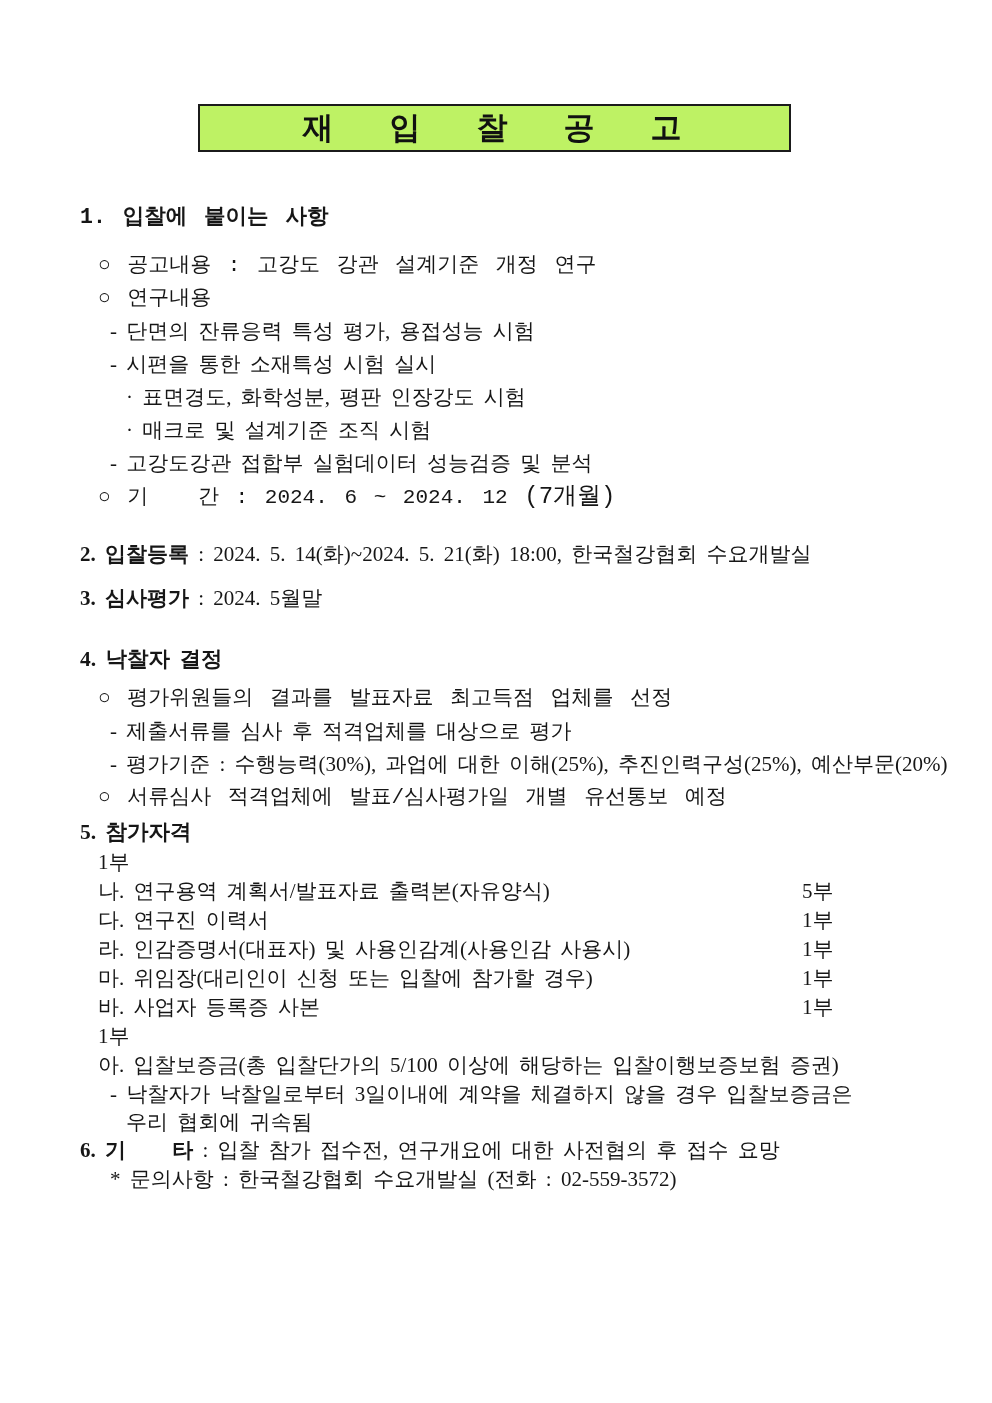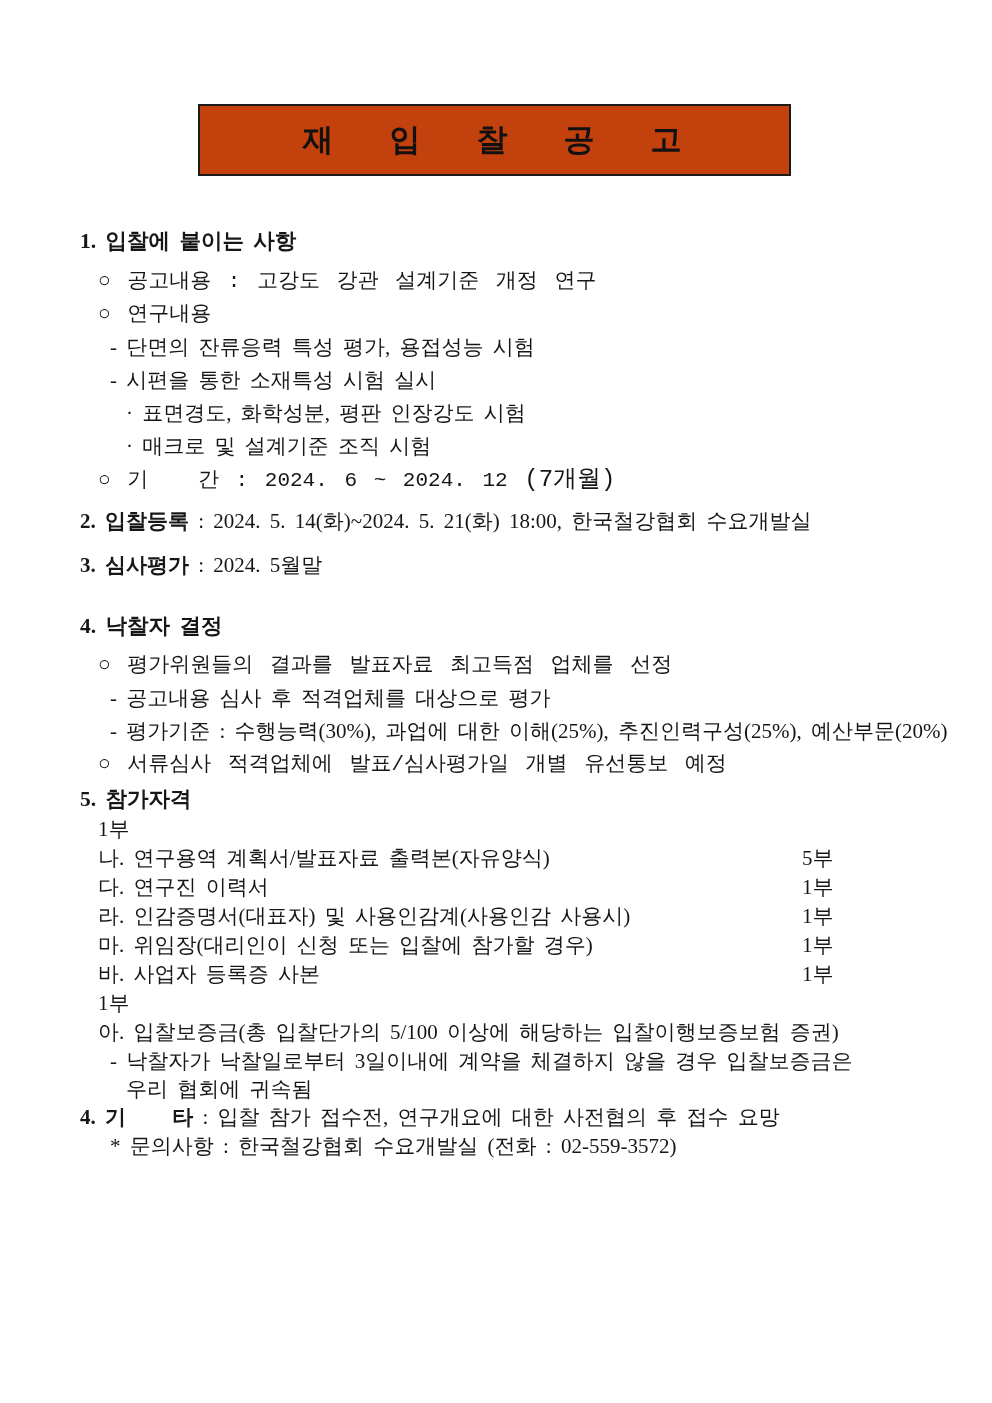--- a/index.html
+++ b/index.html
@@ -8,42 +8,42 @@
     background: #ffffff;
     color: #161616;
     font-family: "Liberation Serif", "DejaVu Serif", serif;
     overflow: hidden;
   }
   .doc { box-sizing: border-box; width: 992px; padding: 0 50px 0 80px; }
 
   .title-box {
     box-sizing: border-box;
     margin: 104px 0 0 118px;
-    width: 593px; height: 72px;
+    width: 593px; height: 48px;
     border: 2px solid #1b1b1b;
-    background: #c2410c;
+    background: #bef264;
     display: flex; align-items: center; justify-content: center;
   }
   .title-text {
     font-size: 31px; font-weight: bold; letter-spacing: 5px;
     white-space: pre; color: #111;
   }
 
   .line { white-space: pre; font-size: 21px; line-height: 33px; word-spacing: 4px; }
   .h    { font-weight: bold; font-size: 21.5px; }
   .b    { font-weight: bold; }
   .small{ font-size: 24px; }
 
   .ind-circle { padding-left: 18px; font-family: Liberation Mono, monospace; }
   .ind-dash   { padding-left: 30px; }
   .ind-dot    { padding-left: 46px; }
 
   .sec1 { margin-top: 49px; }
-  .sec1 .h { margin-bottom: 7px; }
-  .sec2 { margin-top: 8px; }
+  .sec1 .h { margin-bottom: 15px; font-family: Liberation Mono, monospace; }
+  .sec2 { margin-top: 24px; }
   .sec3 { margin-top: 11px; }
   .sec4 { margin-top: 28px; }
   .sec4 .h { margin-bottom: 6px; }
 
   .sec5 { margin-top: 3px; }
   .sec5 .h { line-height: 30px; margin-bottom: 1px; }
   .sec5 .row   { display: flex; padding-left: 18px; line-height: 29px; }
   .sec5 .plain { padding-left: 18px; line-height: 29px; }
   .rlabel { flex: 0 0 704px; }
   .rcount { flex: 0 0 auto; }
@@ -63,51 +63,52 @@
     </div>
 
   <section class="sec1">
     <div class="line h">1. 입찰에 붙이는 사항</div>
     <div class="line ind-circle">○ 공고내용 : 고강도 강관 설계기준 개정 연구</div>
     <div class="line ind-circle">○ 연구내용</div>
     <div class="line ind-dash">- 단면의 잔류응력 특성 평가, 용접성능 시험</div>
     <div class="line ind-dash">- 시편을 통한 소재특성 시험 실시</div>
     <div class="line ind-dot">· 표면경도, 화학성분, 평판 인장강도 시험</div>
     <div class="line ind-dot">· 매크로 및 설계기준 조직 시험</div>
+    <div class="line ind-dash">- 고강도강관 접합부 실험데이터 성능검증 및 분석</div>
     <div class="line ind-circle"><span>○ 기   간 : 2024. 6 ~ 2024. 12</span> <span class="small">(7개월)</span></div>
   </section>
 
   <section class="sec2">
     <div class="line"><span class="b">2. 입찰등록</span><span> : 2024. 5. 14(화)~2024. 5. 21(화) 18:00, 한국철강협회 수요개발실</span></div>
   </section>
 
   <section class="sec3">
     <div class="line"><span class="b">3. 심사평가</span><span> : 2024. 5월말</span></div>
   </section>
 
   <section class="sec4">
     <div class="line h">4. 낙찰자 결정</div>
     <div class="line ind-circle">○ 평가위원들의 결과를 발표자료 최고득점 업체를 선정</div>
-    <div class="line ind-dash">- 공고내용 심사 후 적격업체를 대상으로 평가</div>
+    <div class="line ind-dash">- 제출서류를 심사 후 적격업체를 대상으로 평가</div>
     <div class="line ind-dash">- 평가기준 : 수행능력(30%), 과업에 대한 이해(25%), 추진인력구성(25%), 예산부문(20%)</div>
     <div class="line ind-circle">○ 서류심사 적격업체에 발표/심사평가일 개별 유선통보 예정</div>
   </section>
 
   <section class="sec5">
     <div class="line h">5. 참가자격</div>
     <div class="line row"><span class="rcount">1부</span></div>
     <div class="line row"><span class="rlabel">나. 연구용역 계획서/발표자료 출력본(자유양식)</span><span class="rcount">5부</span></div>
     <div class="line row"><span class="rlabel">다. 연구진 이력서</span><span class="rcount">1부</span></div>
     <div class="line row"><span class="rlabel">라. 인감증명서(대표자) 및 사용인감계(사용인감 사용시)</span><span class="rcount">1부</span></div>
     <div class="line row"><span class="rlabel">마. 위임장(대리인이 신청 또는 입찰에 참가할 경우)</span><span class="rcount">1부</span></div>
     <div class="line row"><span class="rlabel">바. 사업자 등록증 사본</span><span class="rcount">1부</span></div>
     <div class="line row"><span class="rcount">1부</span></div>
     <div class="line plain">아. 입찰보증금(총 입찰단가의 5/100 이상에 해당하는 입찰이행보증보험 증권)</div>
     <div class="line note-dash">- 낙찰자가 낙찰일로부터 3일이내에 계약을 체결하지 않을 경우 입찰보증금은</div>
     <div class="line note-indent">우리 협회에 귀속됨</div>
   </section>
 
   <section class="sec6">
-    <div class="line"><span class="b">4. 기     타</span><span> : 입찰 참가 접수전, 연구개요에 대한 사전협의 후 접수 요망</span></div>
+    <div class="line"><span class="b">6. 기     타</span><span> : 입찰 참가 접수전, 연구개요에 대한 사전협의 후 접수 요망</span></div>
     <div class="line contact">* 문의사항 : 한국철강협회 수요개발실 (전화 : 02-559-3572)</div>
   </section>
 
 </div>
 
 </body></html>

